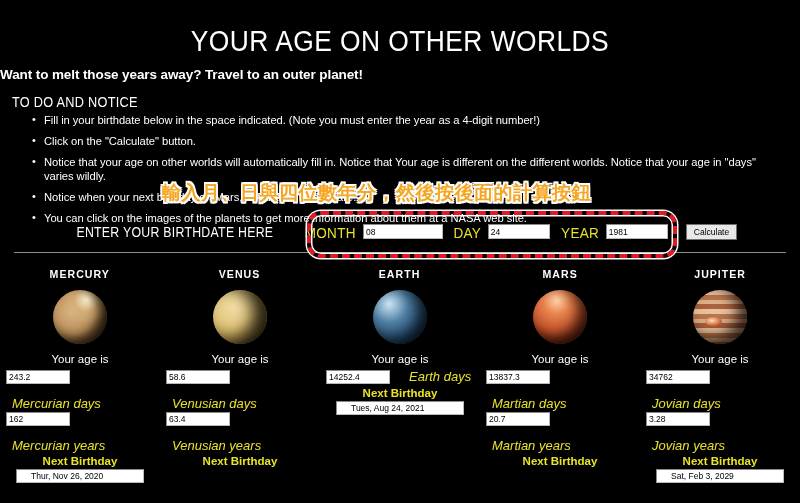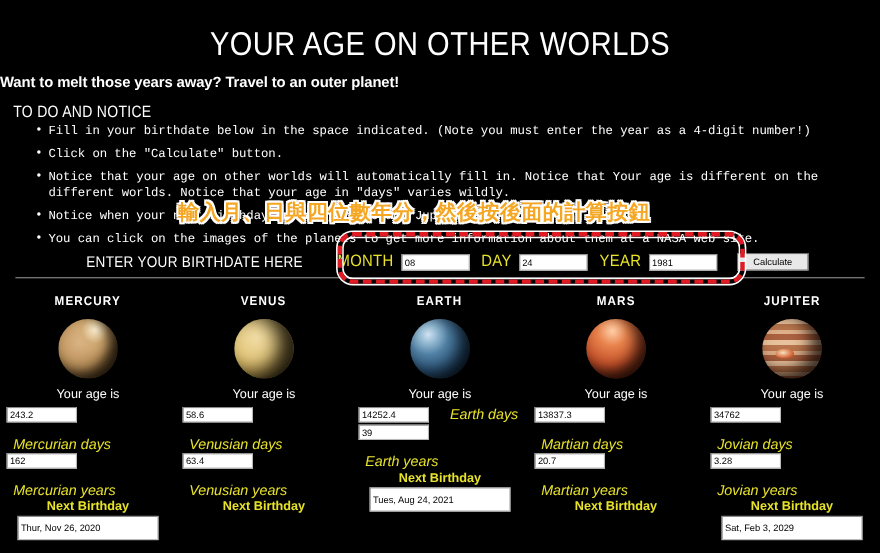--- a/index.html
+++ b/index.html
@@ -59,21 +59,20 @@
     margin: 0; padding: 0 0 0 22px;
     list-style: none;
   }
   ul.todo li {
     position: relative;
     color: #ffffff;
     font-size: 11.2px;
     line-height: 14px;
     margin-bottom: 7px;
     letter-spacing: -0.05px;
-    font-family: Liberation Mono, monospace;
   }
   ul.todo li:before {
     content: "\2022";
     position: absolute;
     left: -12px; top: -1px;
     font-size: 11px;
     color: #ffffff;
   }
 
   
@@ -105,21 +104,21 @@
     pointer-events: none;
   }
 
   
   .entry-row {
     position: absolute;
     left: 0; top: 224px;
     width: 800px;
     height: 22px;
     display: flex;
-    align-items: flex-end;
+    align-items: flex-start;
     justify-content: center;
     z-index: 20;
   }
   .entry-label {
     color: #ffffff;
     font-family: "Liberation Sans Narrow", "Liberation Sans", sans-serif;
     font-size: 14px;
     transform: scaleX(0.88);
     letter-spacing: 0.3px;
     white-space: nowrap;
@@ -139,33 +138,33 @@
     color: #000000;
     border: 1px solid #b9b9b9;
     border-top-color: #8a8a8a;
     border-left-color: #8a8a8a;
     font-family: "Liberation Sans", sans-serif;
     font-size: 8.5px;
     height: 15px;
     padding: 0 2px;
     outline: none;
   }
-  input.month-in { width: 62px; }
+  input.month-in { width: 80px; }
   input.day-in   { width: 62px; }
   input.year-in  { width: 62px; }
 
   button.calc-btn {
     margin-left: 18px;
     background: #e8e8e8;
     border: 1px solid #6f6f6f;
     color: #000000;
     font-family: "Liberation Sans", sans-serif;
     font-size: 8.5px;
     height: 16px;
-    padding: 0 14px;
+    padding: 0 7px;
     cursor: pointer;
   }
 
   hr.divider {
     position: absolute;
     left: 14px; top: 252px;
     width: 772px;
     height: 0;
     border: none;
     border-top: 1.5px solid #8f8f8f;
@@ -293,23 +292,23 @@
     margin-top: 3px;
   }
   input.bd {
     background: #ffffff;
     color: #000000;
     border: 1px solid #b9b9b9;
     border-top-color: #8a8a8a;
     border-left-color: #8a8a8a;
     font-family: "Liberation Sans", sans-serif;
     font-size: 8.5px;
-    height: 22px;
+    height: 14px;
     width: 128px;
-    padding: 0 2px;
+    padding: 0 14px;
     outline: none;
     margin-top: 2px;
   }
   .bd-wrap { width: 100%; display: flex; justify-content: center; }
 </style>
 </head>
 <body>
 
 <div id="page">
 
@@ -383,24 +382,20 @@
 
     <div class="planet-col">
       <div class="planet-name">EARTH</div>
       <div class="planet-img p-earth"></div>
       <div class="age-is">Your age is</div>
       <div class="rows">
         <div class="val-row">
           <input class="val" type="text" value="14252.4" style="">
           <span class="unit">Earth days</span>
         </div>
-        <div class="val-row">
-          <input class="val" type="text" value="39" style="">
-          <span class="unit">Earth years</span>
-        </div>
         <div class="next-bd-label">Next Birthday</div>
         <div class="bd-wrap">
           <input class="bd" type="text" value="Tues, Aug 24, 2021" style="">
         </div>
       </div>
     </div>
 
     <div class="planet-col">
       <div class="planet-name">MARS</div>
       <div class="planet-img p-mars"></div>

